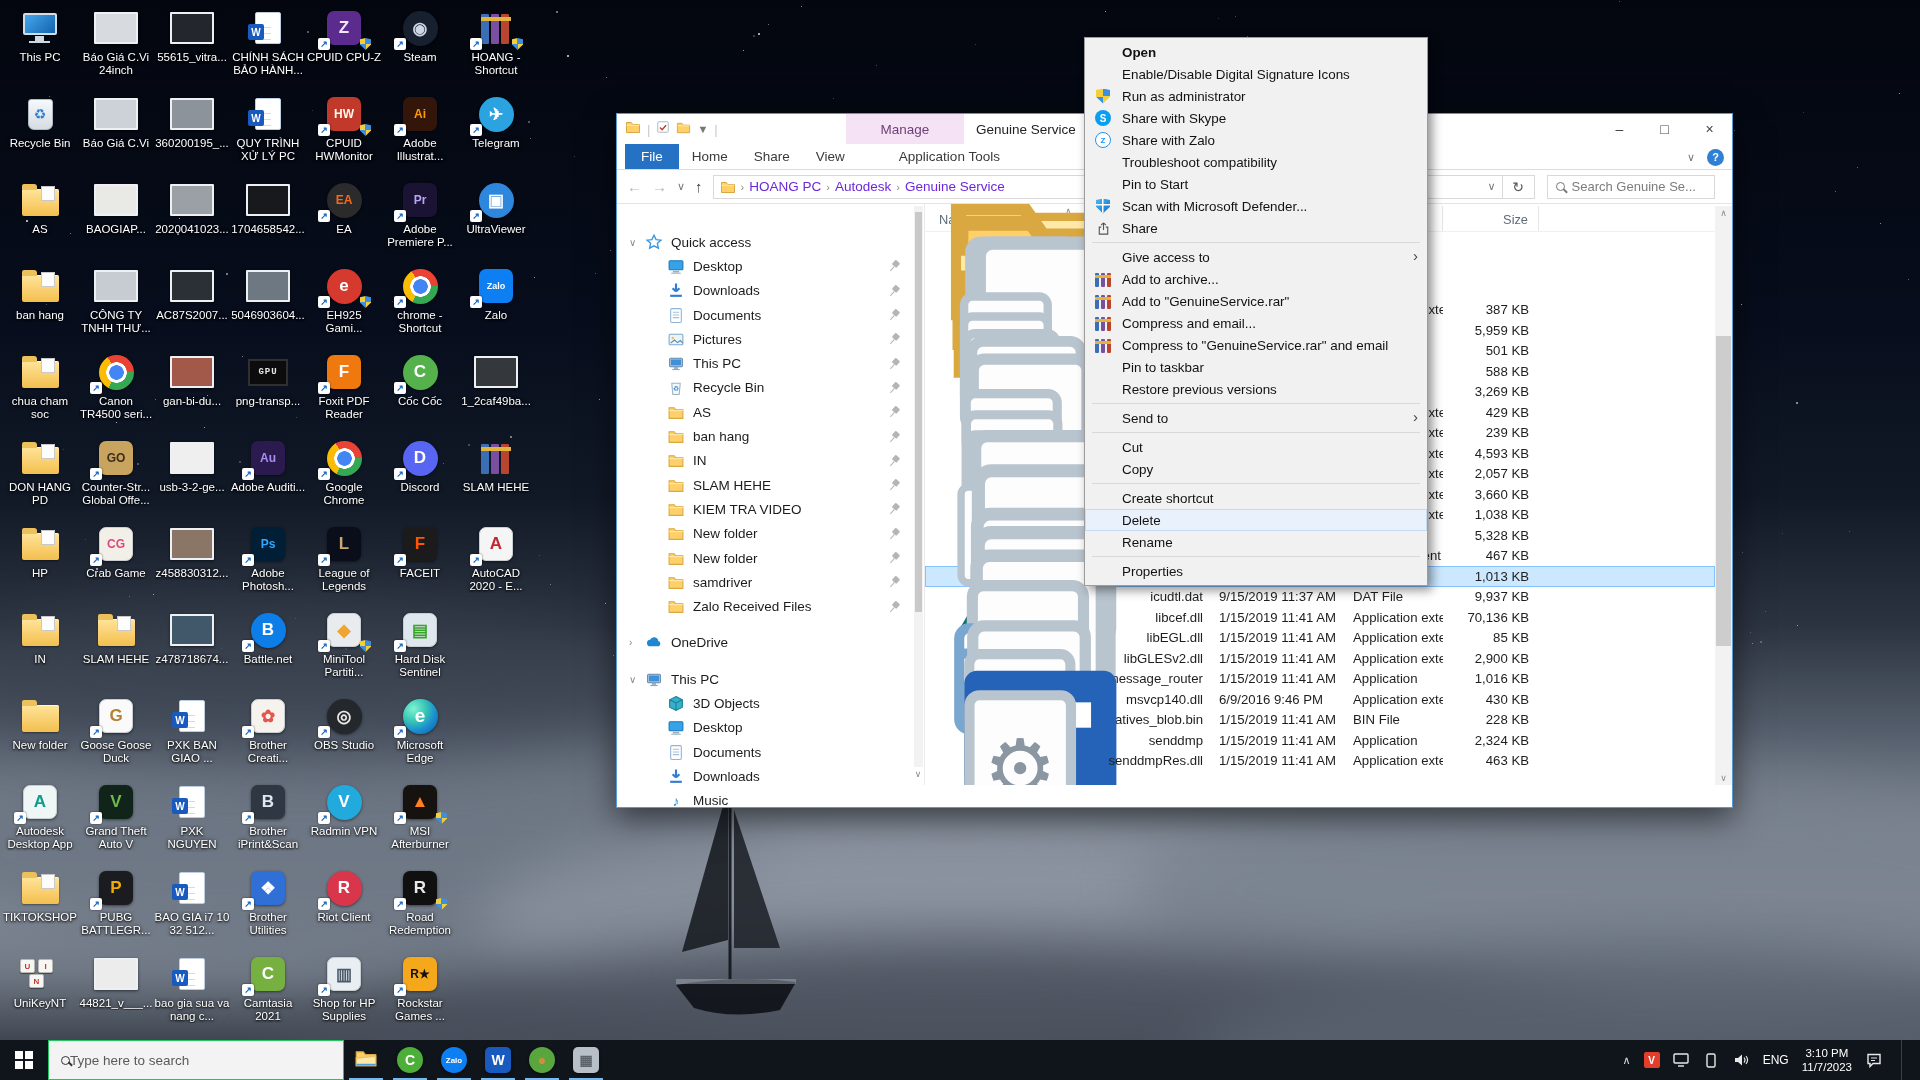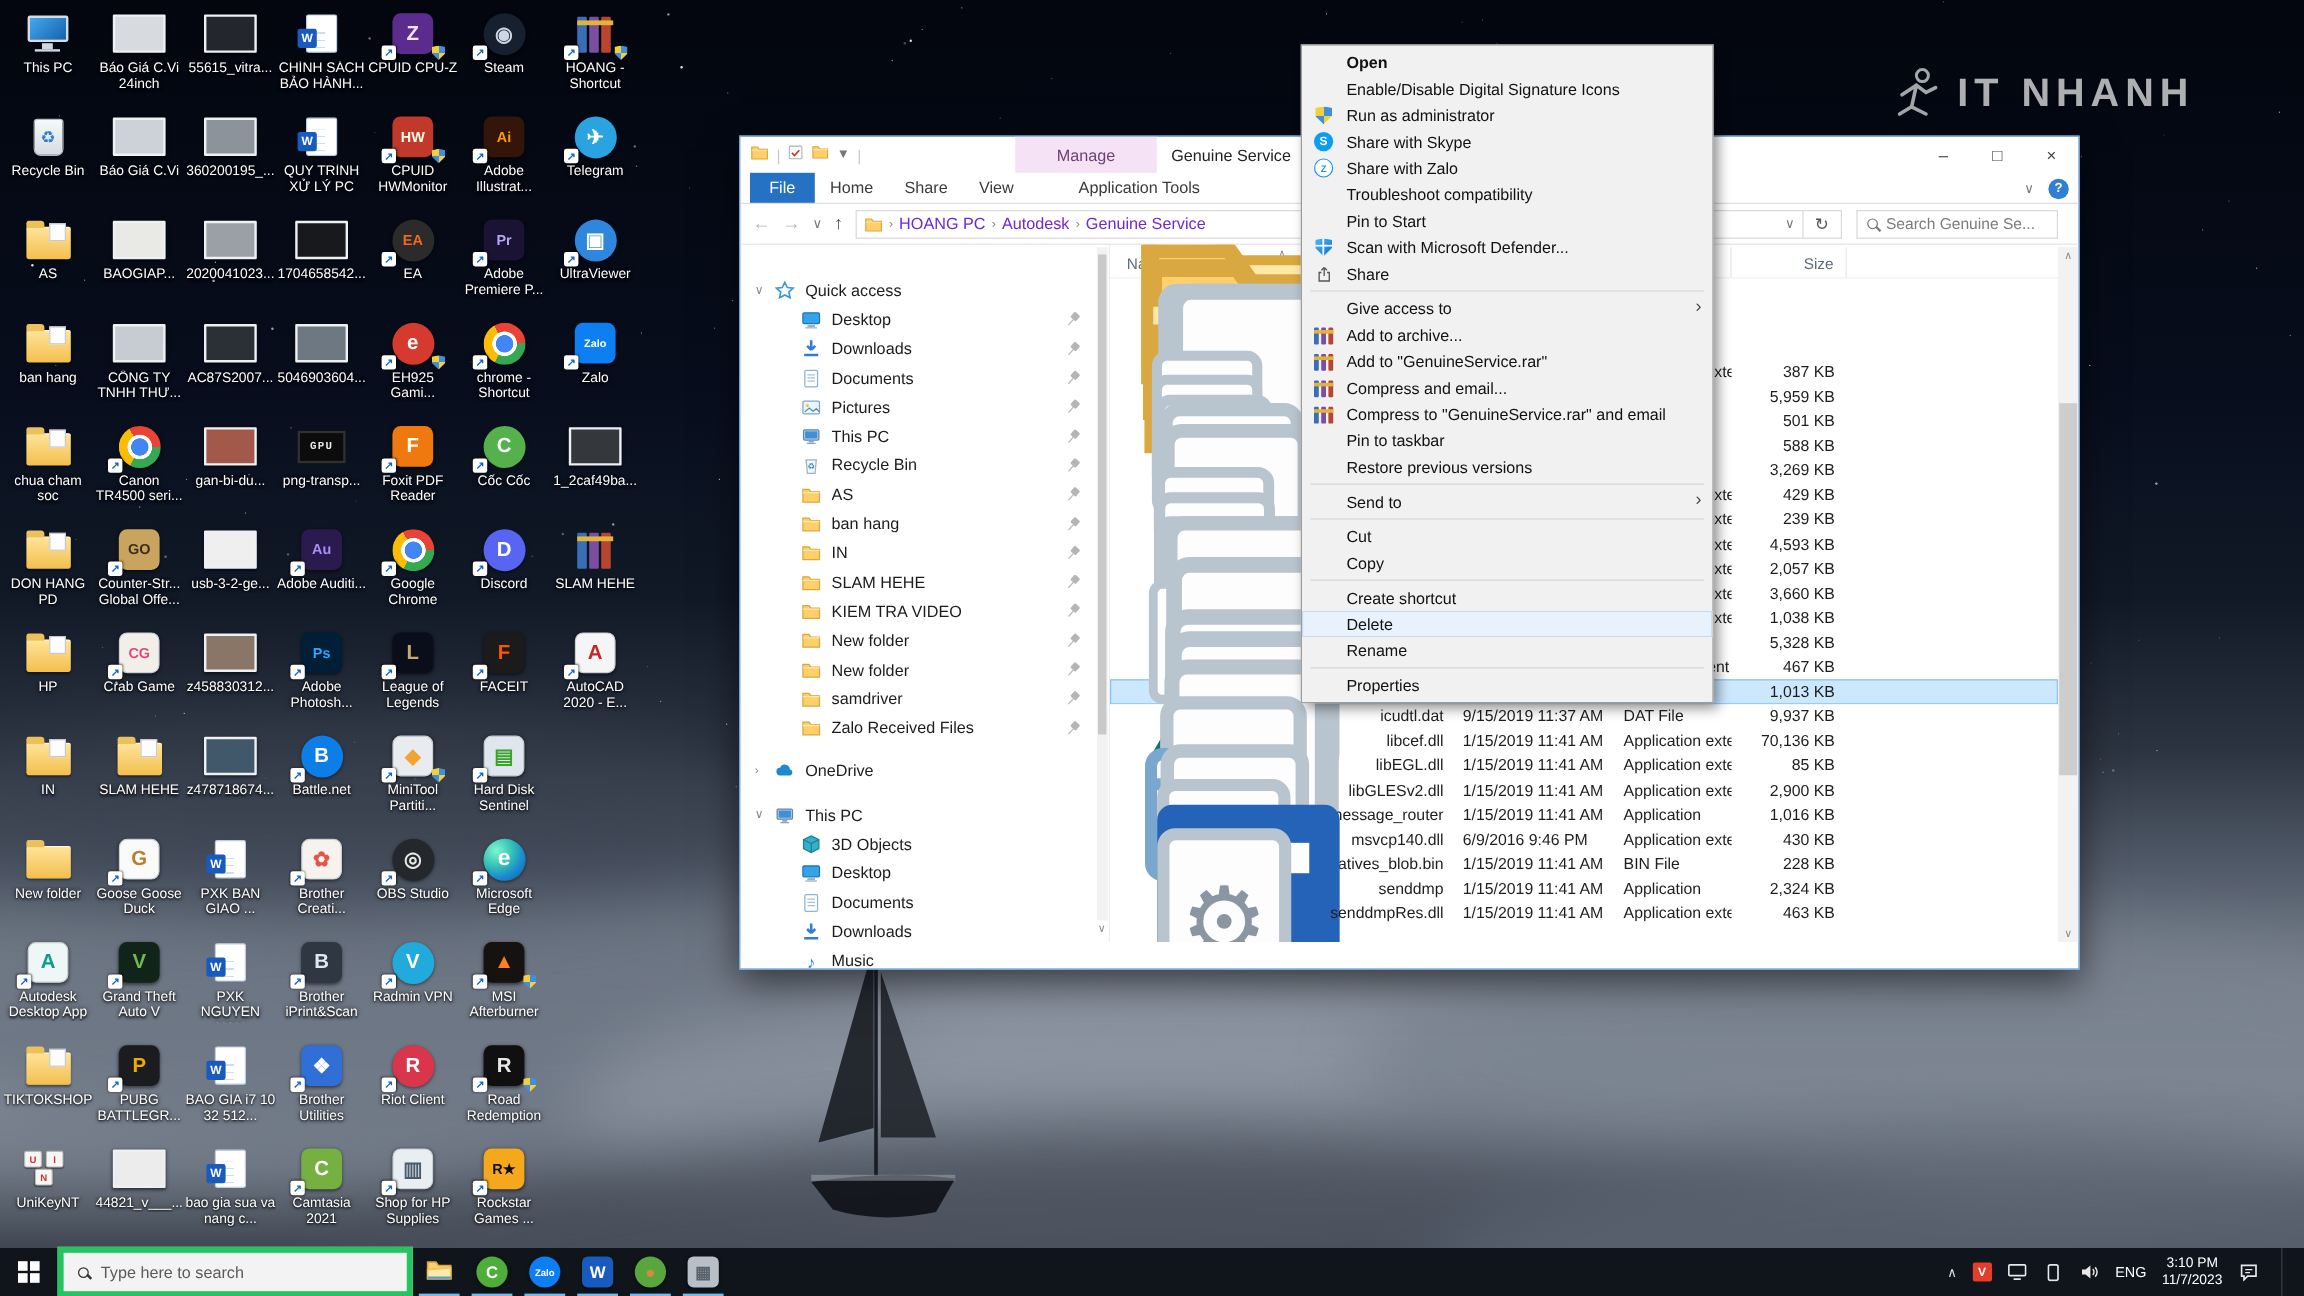--- a/index.html
+++ b/index.html
@@ -160,21 +160,21 @@
      font-size:8px;font-weight:bold;display:flex;align-items:center;justify-content:center}
   .rarbooks{position:relative;width:16px;height:15px;display:flex;gap:1.5px;align-items:flex-end}
   .rarbooks i{display:block;width:4.5px;height:14px;border-radius:1px}
   .rarbooks::after{content:"";position:absolute;left:0;top:3px;width:16px;height:3px;background:#e3b33c}
 
   
   .taskbar{position:absolute;left:0;bottom:0;width:1920px;height:40px;background:#10151b;z-index:50;display:flex;align-items:center}
   .startbtn{width:48px;height:40px;display:flex;align-items:center;justify-content:center}
   .winlogo{display:grid;grid-template-columns:8px 8px;grid-auto-rows:8px;gap:1.5px}
   .winlogo i{background:#fff}
-  .tsearch{width:296px;height:40px;background:#f3f3f3;border:5px solid #22c55e;display:flex;align-items:center;gap:10px;
+  .tsearch{width:296px;height:40px;background:#f3f3f3;border:1px solid #22c55e;display:flex;align-items:center;
      padding:16px 12px;color:#5a5a5a;font-size:13.5px}
   .tsearch .mag{border-color:#333}
   .tsearch .mag::after{background:#333}
   .tapps{display:flex;height:40px}
   .tapp{width:44px;height:40px;display:flex;align-items:center;justify-content:center;position:relative}
   .tapp::after{content:"";position:absolute;left:5px;right:5px;bottom:0;height:2.5px;background:#76b9ed}
   .tray{margin-left:auto;display:flex;align-items:center;gap:13px;padding-right:14px;color:#eee}
   .tray .tchev{font-size:11px;color:#ddd}
   .trayic{width:17px;height:17px;display:flex;align-items:center;justify-content:center}
   .redv{width:16px;height:16px;background:#e33e2b;border-radius:2px;color:#fff;font-size:10px;font-weight:bold;
@@ -369,27 +369,20 @@
     </div>
 
   <svg class="boat" width="140" height="280" viewBox="0 0 140 280">
     <line x1="62" y1="8" x2="62" y2="215" stroke="#14171d" stroke-width="3"></line>
     <polygon points="60,18 60,170 14,182" fill="#1c2026"></polygon>
     <polygon points="66,40 112,178 66,178" fill="#23272e"></polygon>
     <path d="M8 215 Q70 205 128 212 L112 240 Q65 250 26 238 Z" fill="#101319"></path>
     <rect x="8" y="209" width="120" height="5" fill="#aab2bb" opacity=".5"></rect>
   </svg>
 
-  <div class="watermark">
-    <svg width="44" height="44" viewBox="0 0 44 44">
-      <circle cx="27" cy="8" r="5" fill="none" stroke="rgba(255,255,255,.8)" stroke-width="2.5"></circle>
-      <path d="M10 24 L22 16 L30 22 L38 18 M22 16 L18 34 M18 34 L8 40 M18 34 L30 40" fill="none" stroke="rgba(255,255,255,.8)" stroke-width="3" stroke-linecap="round"></path>
-    </svg>
-    <span class="wm-text">IT NHANH</span>
-  </div>
 
   <div class="icon-grid" id="icon-grid">
       <div class="dicon">
         <div class="dart">
           <div class="pcmon"></div>
         </div>
         <div class="dlabel">This PC</div>
       </div>
       <div class="dicon">
         <div class="dart">

